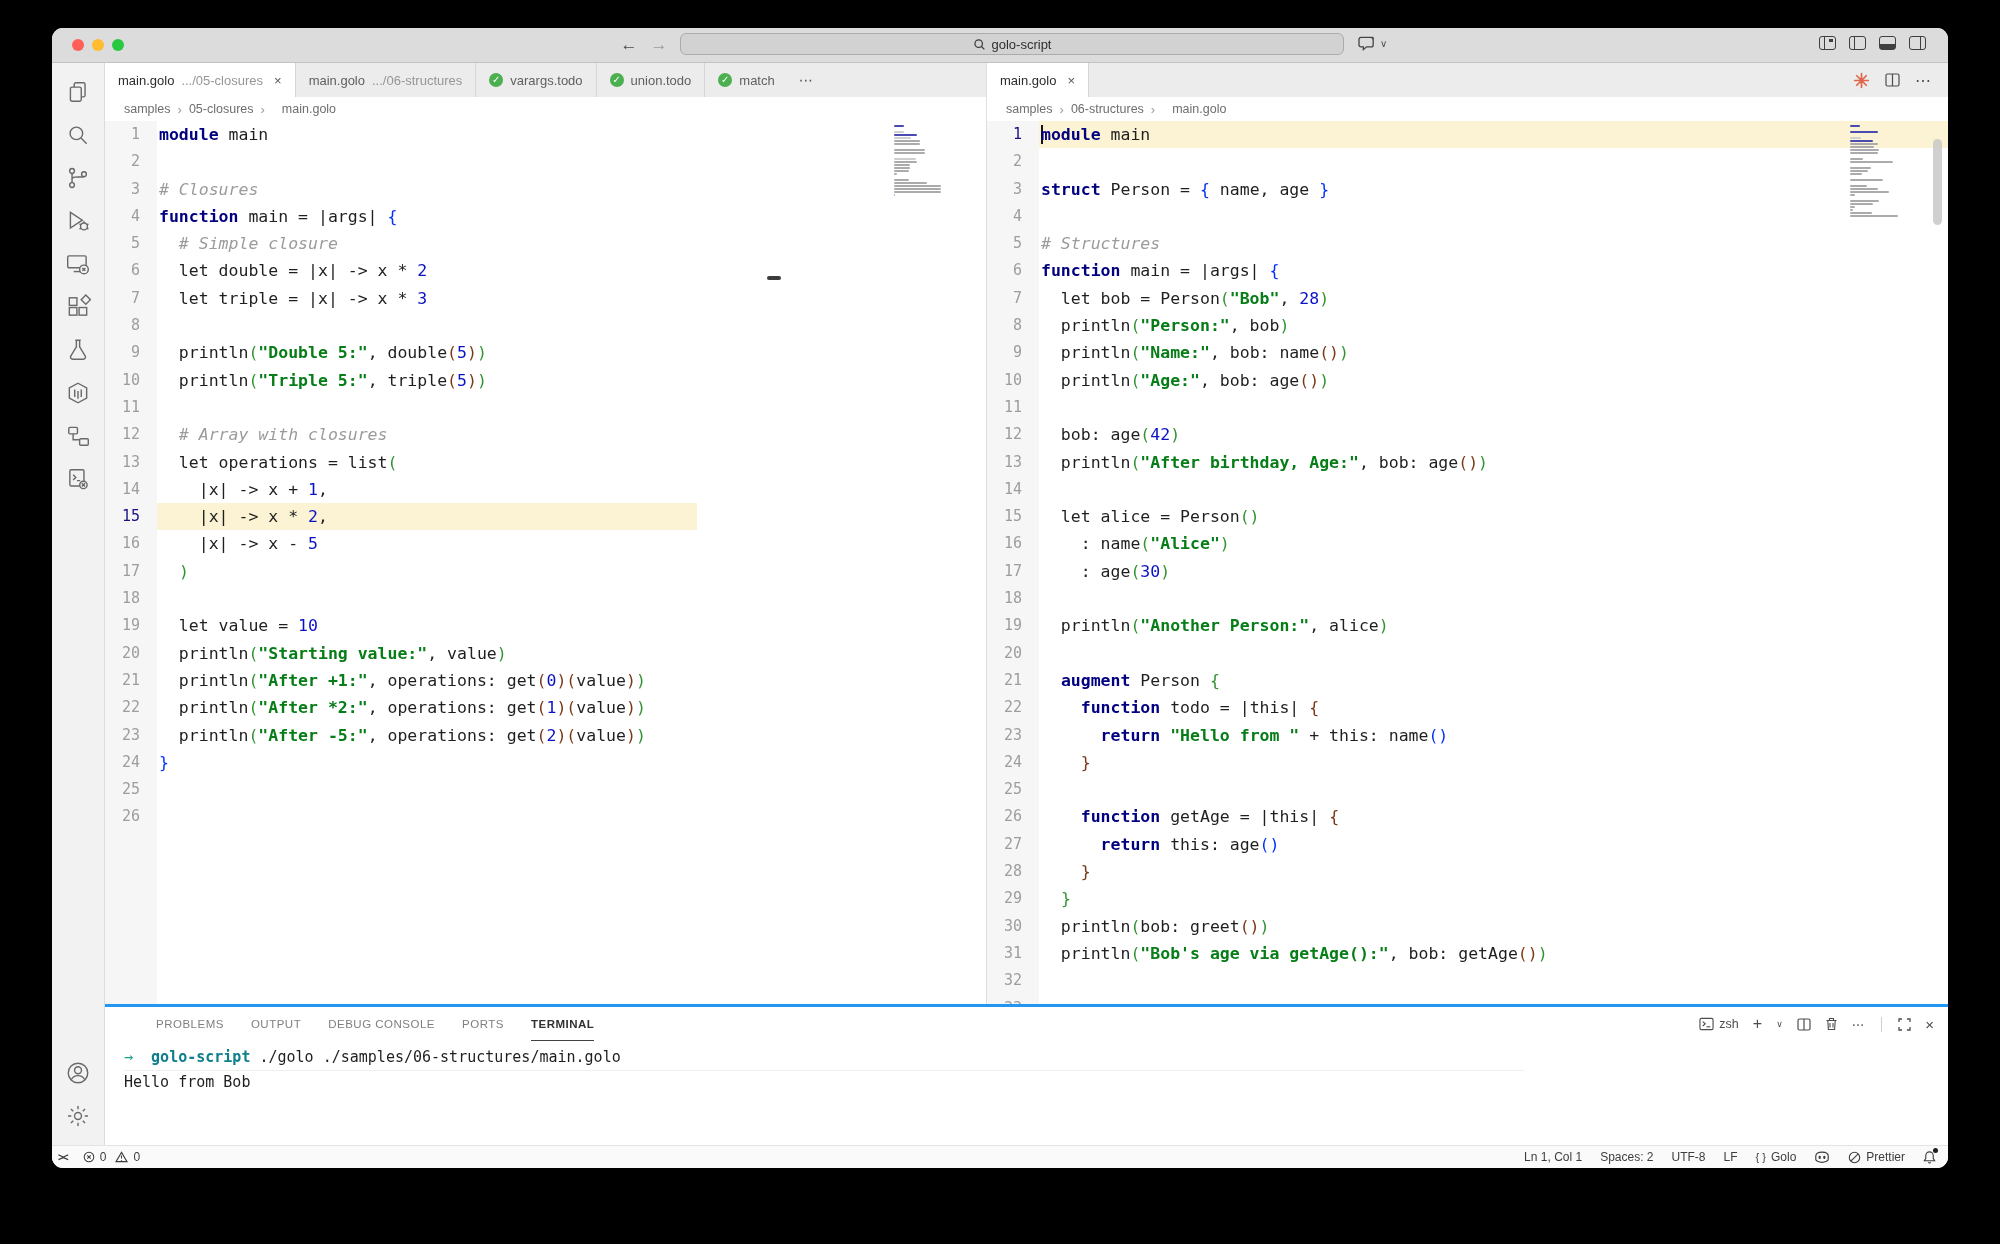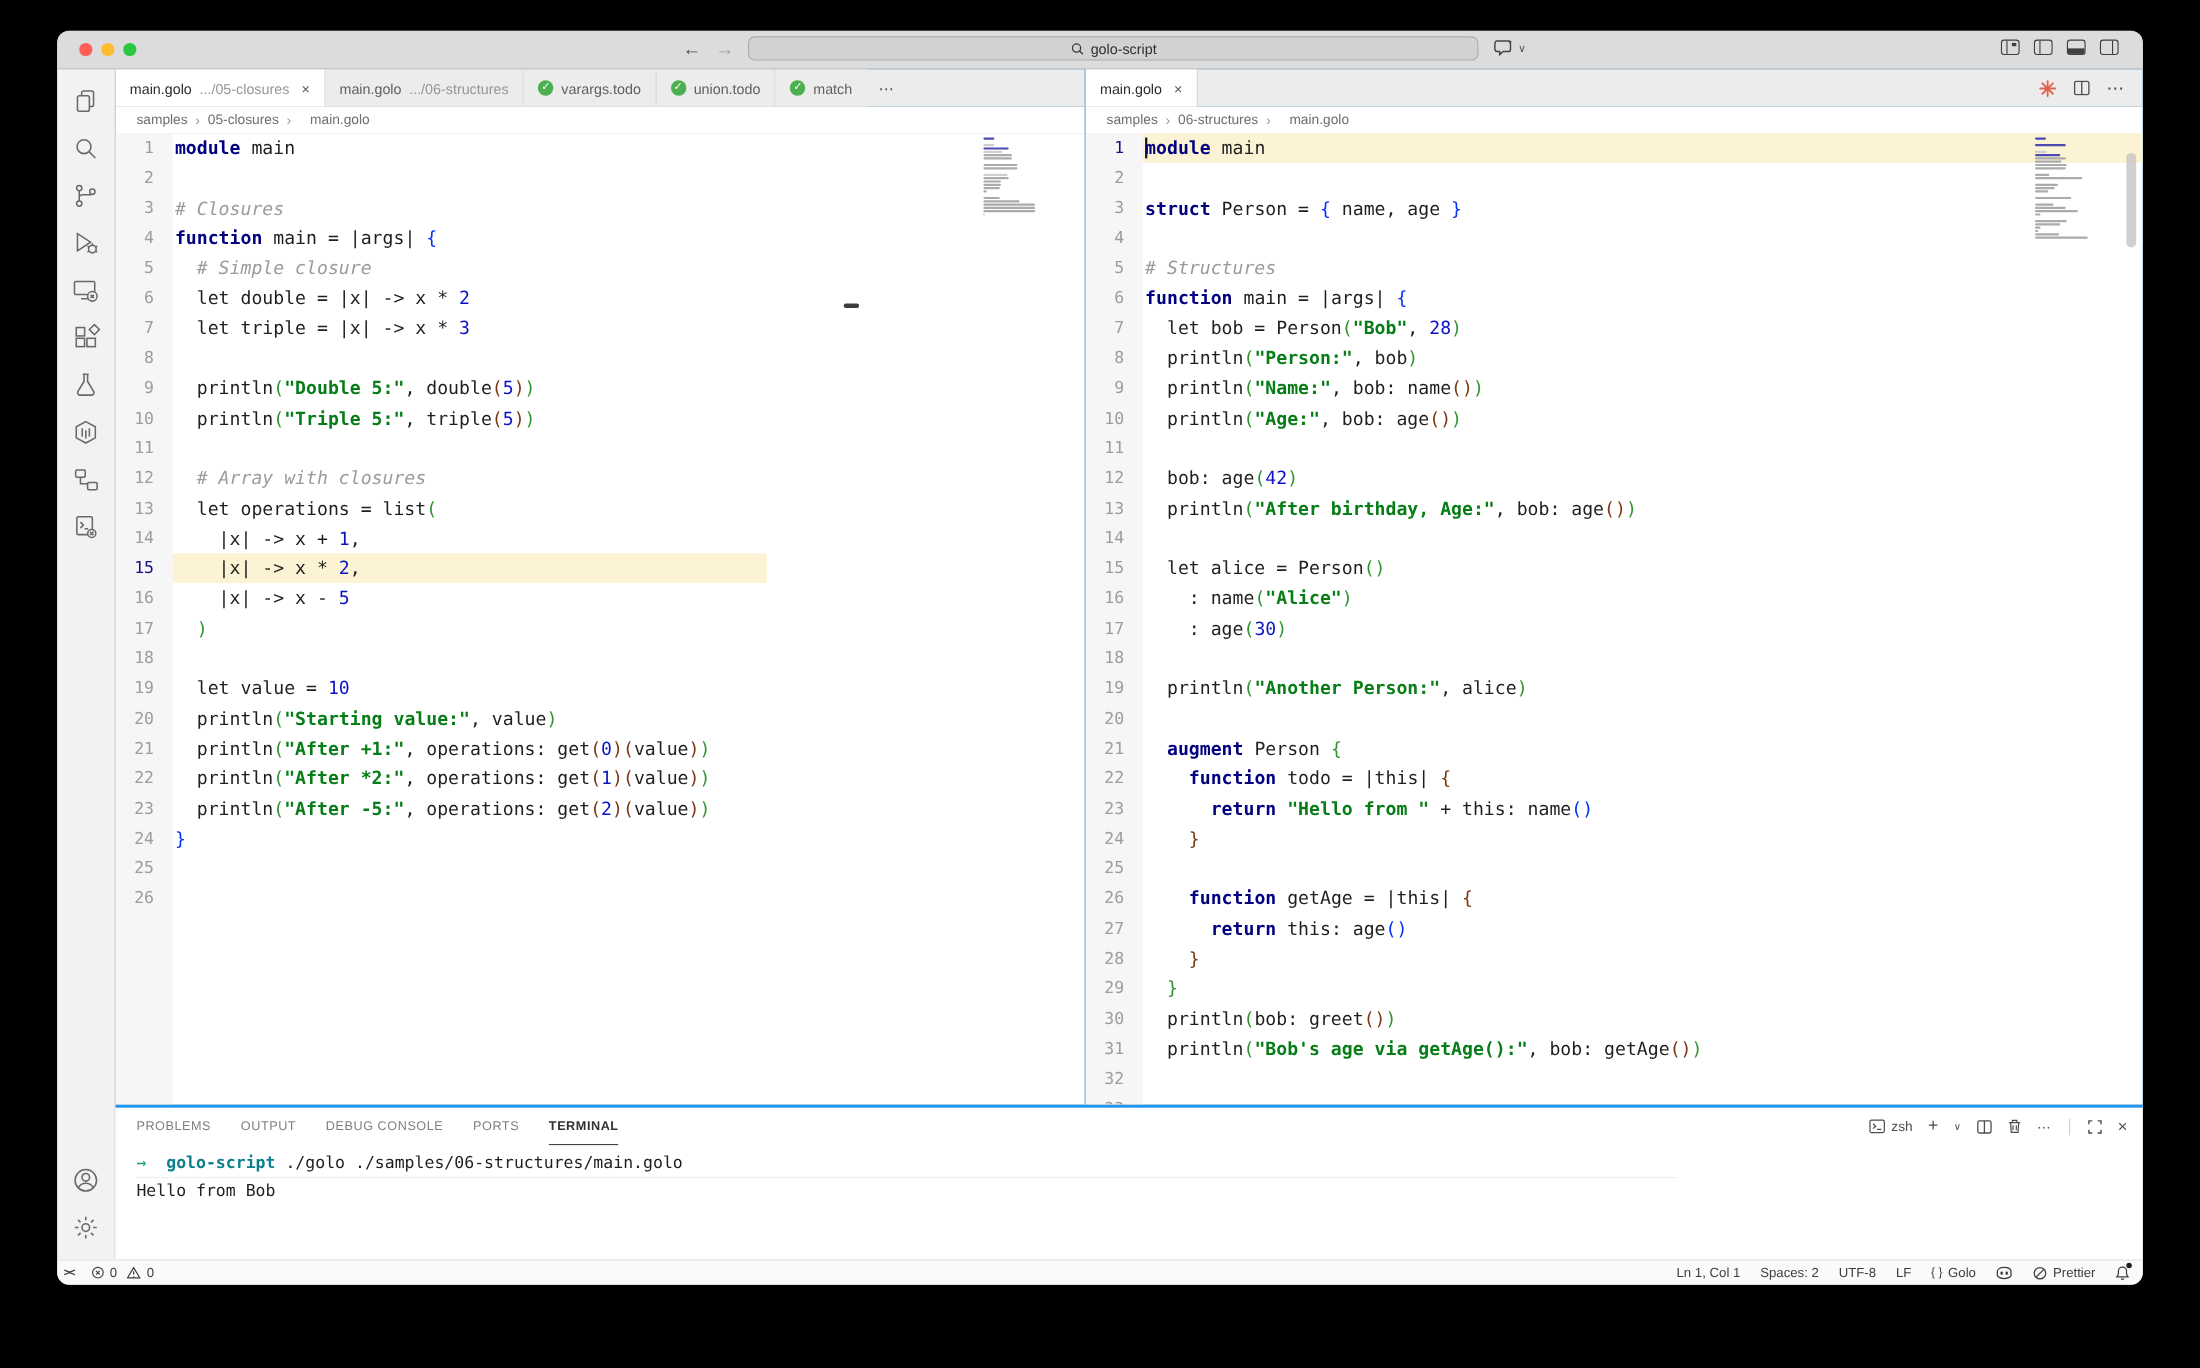--- a/index.html
+++ b/index.html
@@ -31,21 +31,21 @@
   .main{flex:1;display:flex;min-height:0;}
   .activitybar{flex:0 0 52px;background:#f2f2f2;border-right:1px solid #dcdcdc;display:flex;
           flex-direction:column;align-items:center;padding:15px 0 16px;gap:16px;}
   .ab-icon{width:27px;height:27px;display:flex;align-items:center;justify-content:center;color:#696969;}
   .ab-icon svg{stroke:#696969;fill:none;stroke-width:1.3;}
   .ab-spacer{margin-top:auto;}
   .workbench{flex:1;display:flex;flex-direction:column;min-width:0;}
 
   
   .editors{flex:1;display:flex;min-height:0;position:relative;background:#fff;}
-  .group{display:flex;flex-direction:column;min-width:0;background:#0369a1;}
+  .group{display:flex;flex-direction:column;min-width:0;background:#000000;}
   .group-left{flex:0 0 881px;border-right:1px solid #e0e0e0;}
   .group-right{flex:1;}
   .tabs-row{flex:0 0 34px;background:#ececec;display:flex;align-items:stretch;overflow:hidden;}
   .tab{display:flex;align-items:center;gap:7px;padding:0 13px;font-size:13px;color:#5f5f5f;
        border-right:1px solid #d6d6d6;background:#ececec;white-space:nowrap;}
   .tab.active{background:#fff;color:#2c2c2c;}
   .tab .detail{color:#969696;}
   .tab .close{color:#585858;font-size:13px;margin-left:4px;}
   .tab .check{width:14px;height:14px;border-radius:50%;color:#fff;font-size:10px;line-height:14px;
        text-align:center;flex:0 0 14px;}
@@ -79,21 +79,21 @@
   .minimap{position:absolute;top:4px;width:62px;display:flex;flex-direction:column;gap:1px;z-index:2;}
   .group-left .minimap{right:30px;}
   .group-right .minimap{right:36px;}
   .mm{height:2px;border-radius:1px;}
   .vscroll{position:absolute;right:6px;top:18px;width:9px;height:86px;background:#c4c4c4;border-radius:5px;opacity:.8;}
   .sash-dash{position:absolute;left:662px;top:213px;width:14px;height:4px;background:#3c3c3c;border-radius:2px;z-index:5;}
 
   
   .panel{flex:0 0 141px;background:#fff;border-top:3px solid #2196f3;box-sizing:border-box;display:flex;flex-direction:column;}
   .panel-header{flex:0 0 34px;display:flex;align-items:stretch;padding:0 14px 0 19px;}
-  .panel-tabs{display:flex;gap:27px;font-size:11.5px;letter-spacing:.5px;color:#7f7f7f;align-items:stretch;}
+  .panel-tabs{display:flex;gap:27px;font-size:11.5px;letter-spacing:.5px;color:#7f7f7f;align-items:stretch;margin-left:32px;}
   .panel-tab{display:flex;align-items:center;border-bottom:1.6px solid transparent;}
   .panel-tab.active{color:#323232;border-bottom-color:#424242;font-weight:bold;}
   .panel-actions{margin-left:auto;display:flex;align-items:center;gap:14px;color:#4d4d4d;font-size:12.5px;}
   .pa-div{width:1px;height:15px;background:#cfcfcf;margin:0 2px;}
   .shell-chip{display:flex;align-items:flex-end;gap:5px;}
   .terminal{flex:1;padding:5px 0 0 19px;font-family:"DejaVu Sans Mono",monospace;font-size:15px;color:#1c1c1c;}
   .term-row{height:23.5px;line-height:23.5px;white-space:pre;}
   .term-row.cmdline{border-bottom:1px solid #efefef;width:1400px;}
   .ar{color:#16a085;}
   .cmd{color:#0d7f8c;font-weight:bold;}

